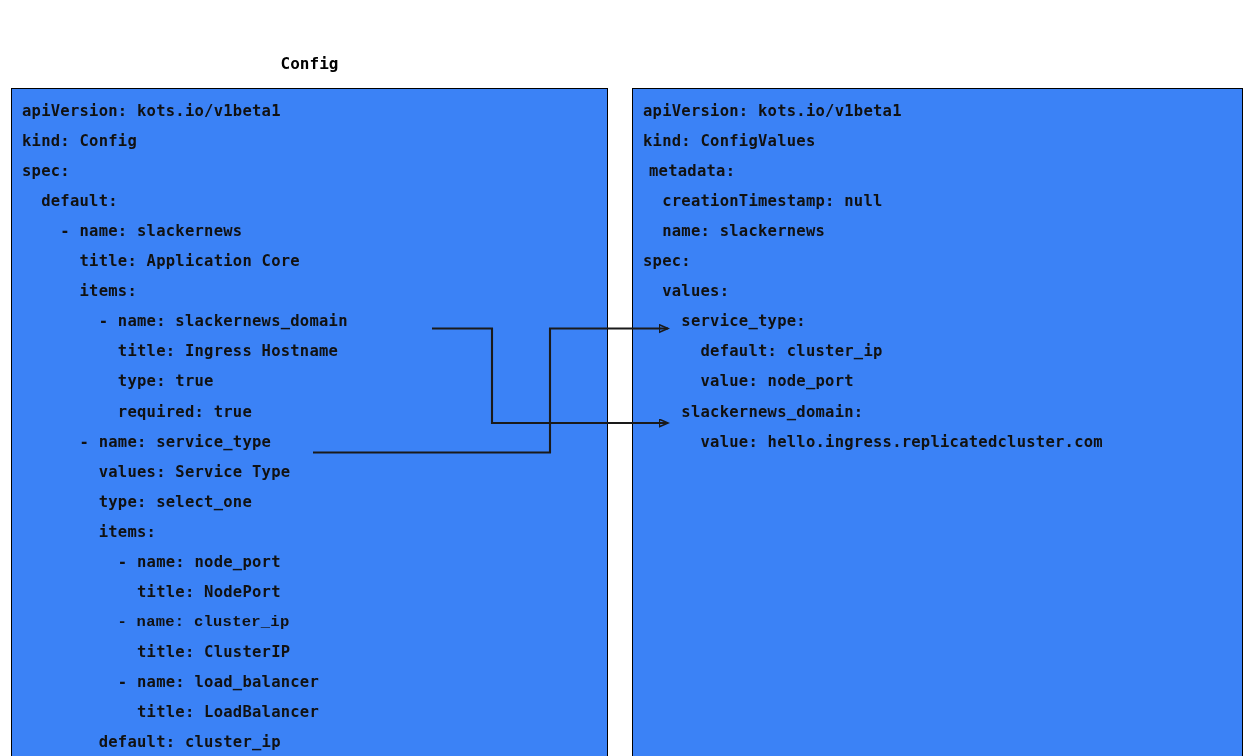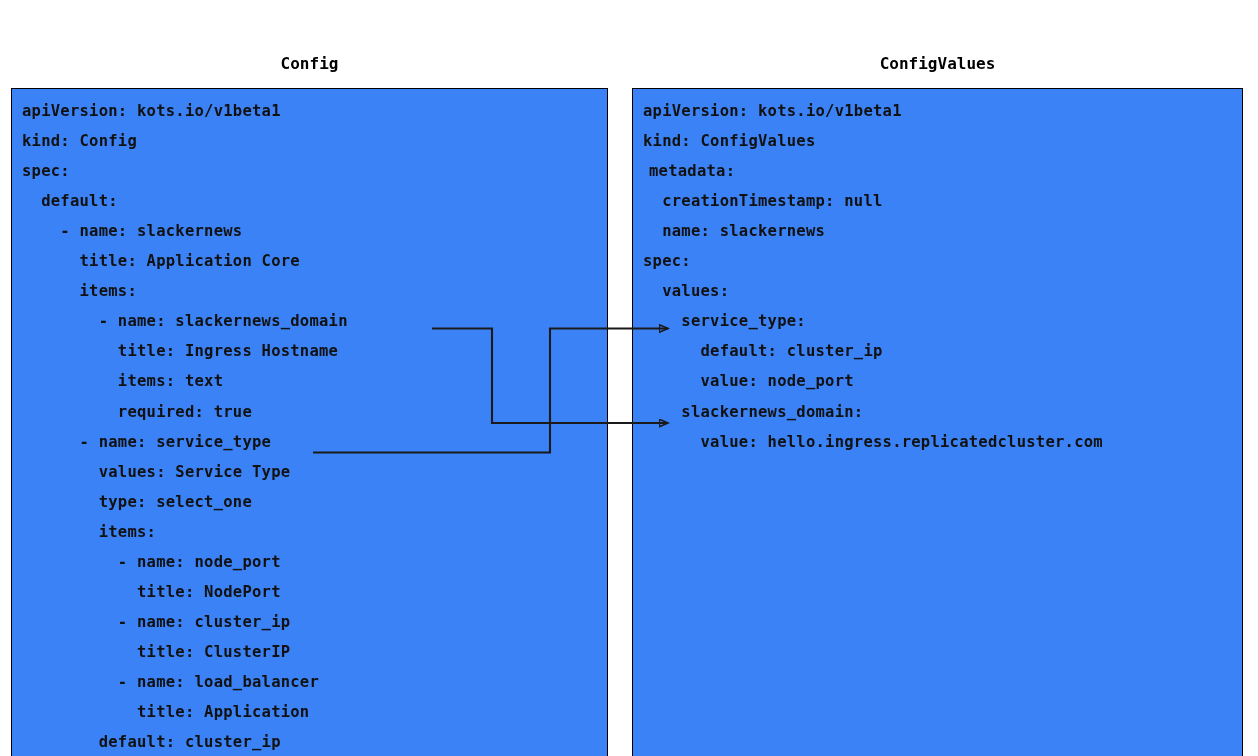--- a/index.html
+++ b/index.html
@@ -69,45 +69,44 @@
     pointer-events: none;
   }
 </style>
 </head>
 <body>
 
 <div class="stage">
 
   <div class="panel-title" style="left:11px; top:10px; width:597px;">Config</div>
 
-  <div class="panel-title" style="left:632px; top:10px; width:611px;">ConfigValues</div>
 
   <div class="panel" style="left:11px; top:44px; width:597px; height:700px;">
     <div class="code" id="config-code">
         <div class="code-line" style="left: 10px; top: 13px;">apiVersion: kots.io/v1beta1</div>
         <div class="code-line" style="left: 10px; top: 43.05px;">kind: Config</div>
         <div class="code-line" style="left: 10px; top: 73.1px;">spec:</div>
         <div class="code-line" style="left: 10px; top: 103.15px;">  default:</div>
         <div class="code-line" style="left: 10px; top: 133.2px;">    - name: slackernews</div>
         <div class="code-line" style="left: 10px; top: 163.25px;">      title: Application Core</div>
         <div class="code-line" style="left: 10px; top: 193.3px;">      items:</div>
         <div class="code-line" style="left: 10px; top: 223.35px;">        - name: slackernews_domain</div>
         <div class="code-line" style="left: 10px; top: 253.4px; text-align: right;">          title: Ingress Hostname</div>
-        <div class="code-line" style="left: 10px; top: 283.45px;">          items: text</div>
+        <div class="code-line" style="left: 10px; top: 283.45px;">          type: true</div>
         <div class="code-line" style="left: 10px; top: 313.5px; text-align: center;">          required: true</div>
         <div class="code-line" style="left: 10px; top: 343.55px;">      - name: service_type</div>
         <div class="code-line" style="left: 10px; top: 373.6px;">        values: Service Type</div>
         <div class="code-line" style="left: 10px; top: 403.65px;">        type: select_one</div>
         <div class="code-line" style="left: 10px; top: 433.7px;">        items:</div>
         <div class="code-line" style="left: 10px; top: 463.75px;">          - name: node_port</div>
         <div class="code-line" style="left: 10px; top: 493.8px;">            title: NodePort</div>
-        <div class="code-line" style="left: 10px; top: 523.85px;">          - name: cluster_ip</div>
+        <div class="code-line" style="left: 10px; top: 523.85px; font-family: Liberation Mono, monospace;">          - name: cluster_ip</div>
         <div class="code-line" style="left: 10px; top: 553.9px;">            title: ClusterIP</div>
         <div class="code-line" style="left: 10px; top: 583.95px;">          - name: load_balancer</div>
-        <div class="code-line" style="left: 10px; top: 614px;">            title: Application</div>
+        <div class="code-line" style="left: 10px; top: 614px;">            title: LoadBalancer</div>
         <div class="code-line" style="left: 10px; top: 644.05px;">        default: cluster_ip</div>
       </div>
   </div>
 
   <div class="panel" style="left:632px; top:44px; width:611px; height:700px;">
     <div class="code" id="configvalues-code">
         <div class="code-line" style="left: 10px; top: 13px;">apiVersion: kots.io/v1beta1</div>
         <div class="code-line" style="left: 10px; top: 43.05px;">kind: ConfigValues</div>
         <div class="code-line" style="left: 10px; top: 73.1px; padding-left: 6px;">metadata:</div>
         <div class="code-line" style="left: 10px; top: 103.15px;">  creationTimestamp: null</div>

